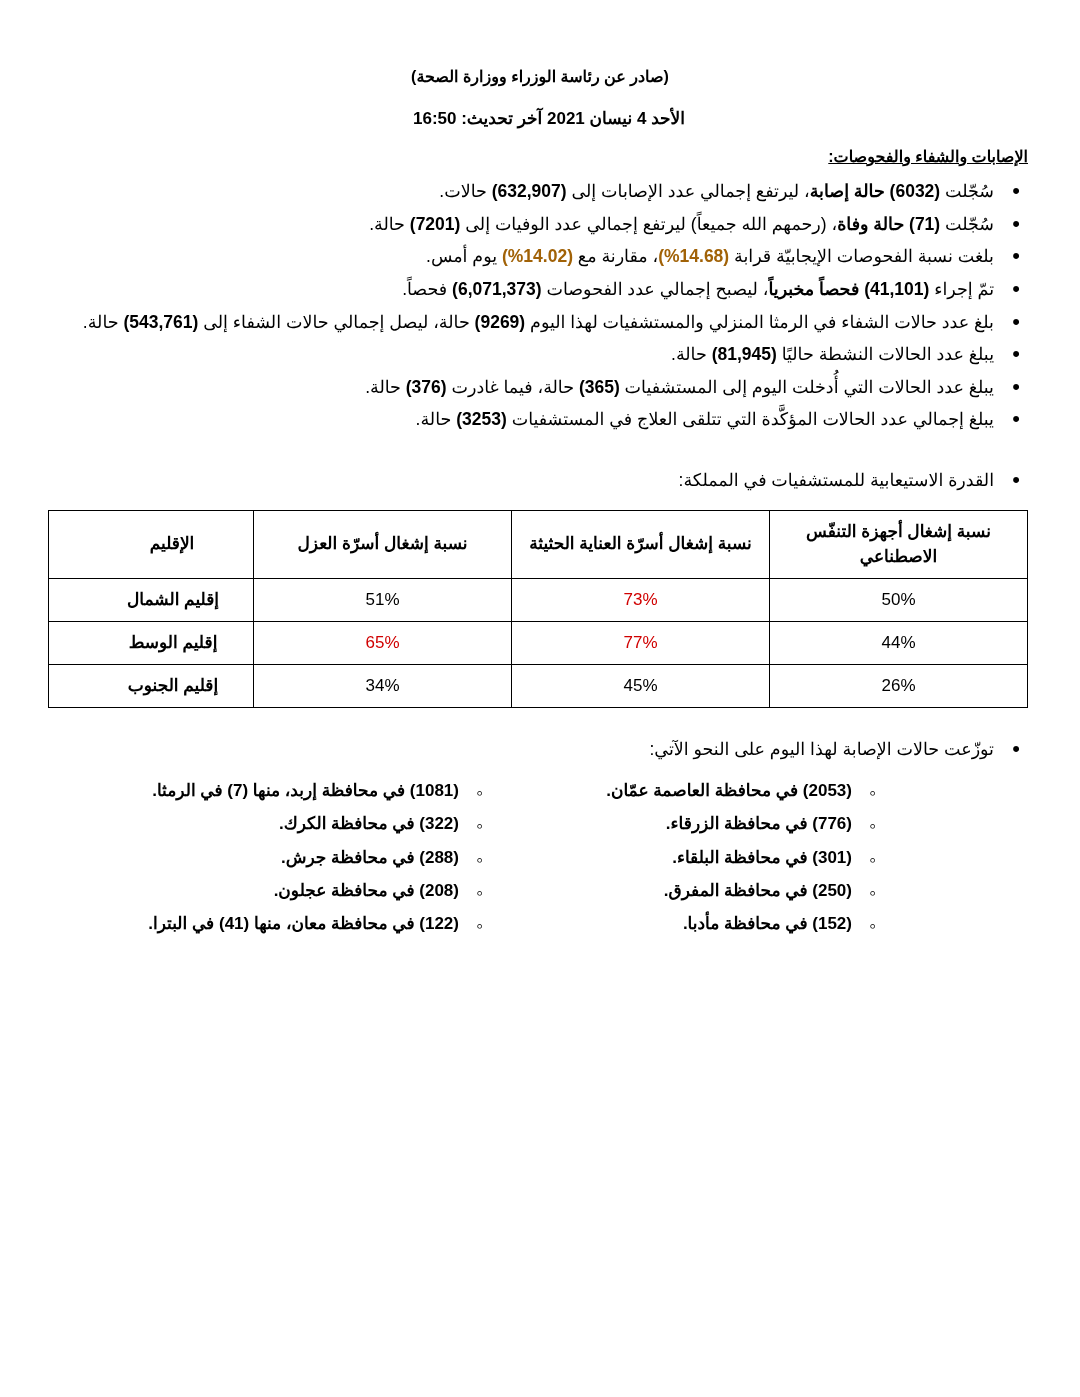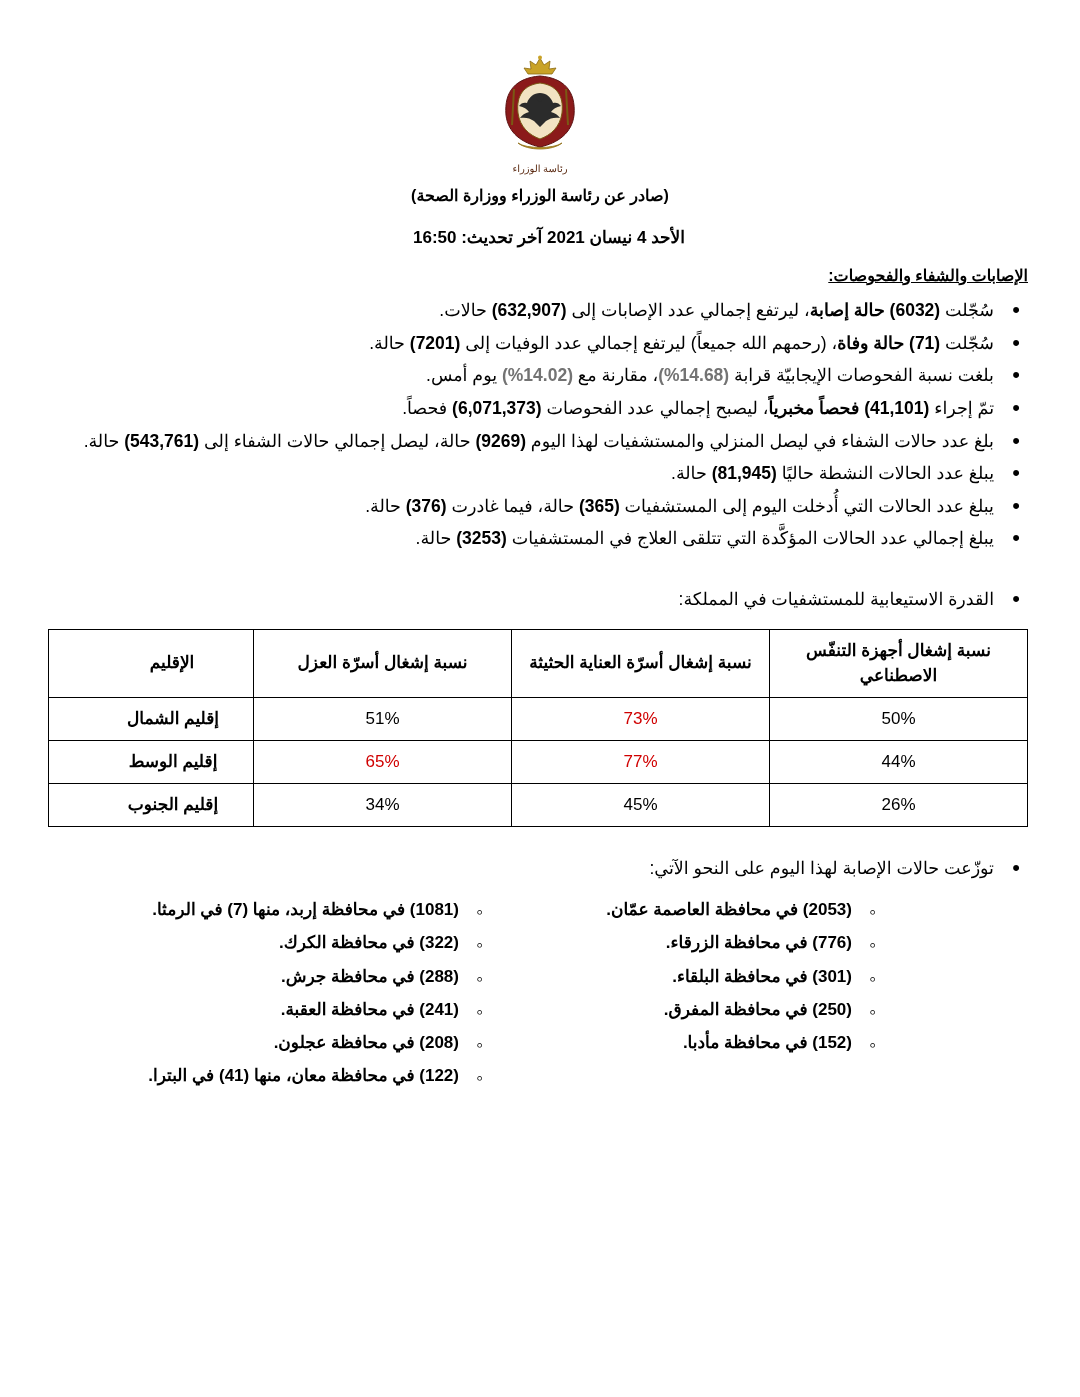--- a/index.html
+++ b/index.html
@@ -97,21 +97,21 @@
   }
   ul.bullets > li::before {
     content: "\2022";
     position: absolute;
     right: 8px;
     top: -2px;
     font-size: 22px;
     line-height: 1.55;
   }
   b { font-weight: bold; }
-  .red { color: #737373; font-weight: bold; }
+  .red { color: #a16207; font-weight: bold; }
 
   
   .capacity-line {
     margin-top: 30px !important;
   }
 
   
   table.capacity {
     border-collapse: collapse;
     width: 980px;
@@ -182,55 +182,34 @@
   .dist-col.right { padding-left: 20px; }
   .dist-col.left  { padding-left: 12px; }
   .dist-col.right ul { padding-right: 130px; }
   .dist-col.left  ul { padding-right: 40px; }
 </style>
 </head>
 <body>
 
 <div class="page">
 
-  <div class="emblem-wrap">
-    <div class="emblem">
-      <svg width="92" height="100" viewBox="0 0 92 100" xmlns="http://www.w3.org/2000/svg">
-
-        <path d="M46 3 L50 10 L56 6 L55 14 L62 13 L58 19 L34 19 L30 13 L37 14 L36 6 L42 10 Z" fill="#c9a227" stroke="#8b6a12" stroke-width="0.8"></path>
-        <circle cx="46" cy="2.5" r="2" fill="#c9a227"></circle>
-
-        <path d="M46 21 C22 23 10 36 12 60 C14 78 28 88 46 92 C64 88 78 78 80 60 C82 36 70 23 46 21 Z" fill="#8b1a1a" stroke="#5b1111" stroke-width="1"></path>
-
-        <path d="M46 28 C30 30 22 40 24 58 C26 72 35 80 46 84 C57 80 66 72 68 58 C70 40 62 30 46 28 Z" fill="#f2e3c3" stroke="#7a5a14" stroke-width="1"></path>
-
-        <path d="M46 38 C40 38 35 42 33 48 C30 47 27 48 25 51 C30 52 33 54 35 57 C31 58 28 60 26 63 C31 62 36 63 40 66 L46 72 L52 66 C56 63 61 62 66 63 C64 60 61 58 57 57 C59 54 62 52 67 51 C65 48 62 47 59 48 C57 42 52 38 46 38 Z" fill="#2b2b2b"></path>
-        <circle cx="46" cy="43" r="3.2" fill="#2b2b2b"></circle>
-
-        <path d="M20 34 L18 70 M72 34 L74 70" stroke="#7a5a14" stroke-width="2" fill="none"></path>
-
-        <path d="M24 88 C34 96 58 96 68 88 C60 94 32 94 24 88 Z" fill="#c9a227" stroke="#8b6a12" stroke-width="0.8"></path>
-      </svg>
-    </div>
-    <div class="emblem-caption">رئاسة الوزراء</div>
-  </div>
 
   <div class="doc-subtitle">(صادر عن رئاسة الوزراء ووزارة الصحة)</div>
   <div class="doc-date">الأحد 4 نيسان 2021 آخر تحديث: 16:50</div>
 
   <div class="section-heading">
     <span>الإصابات والشفاء والفحوصات:</span>
   </div>
 
   <ul class="bullets">
     <li><span>سُجّلت </span><b>(6032) حالة إصابة</b><span>، ليرتفع إجمالي عدد الإصابات إلى </span><b>(632,907)</b><span> حالات.</span></li>
     <li><span>سُجّلت </span><b>(71) حالة وفاة</b><span>، (رحمهم الله جميعاً) ليرتفع إجمالي عدد الوفيات إلى </span><b>(7201)</b><span> حالة.</span></li>
     <li><span>بلغت نسبة الفحوصات الإيجابيّة قرابة </span><span class="red">(14.68%)</span><span>، مقارنة مع </span><span class="red">(14.02%)</span><span> يوم أمس.</span></li>
     <li><span>تمّ إجراء </span><b>(41,101) فحصاً مخبرياً</b><span>، ليصبح إجمالي عدد الفحوصات </span><b>(6,071,373)</b><span> فحصاً.</span></li>
-    <li><span>بلغ عدد حالات الشفاء في ليصل المنزلي والمستشفيات لهذا اليوم </span><b>(9269)</b><span> حالة، ليصل إجمالي حالات الشفاء إلى </span><b>(543,761)</b><span> حالة.</span></li>
+    <li><span>بلغ عدد حالات الشفاء في الرمثا المنزلي والمستشفيات لهذا اليوم </span><b>(9269)</b><span> حالة، ليصل إجمالي حالات الشفاء إلى </span><b>(543,761)</b><span> حالة.</span></li>
     <li><span>يبلغ عدد الحالات النشطة حاليًا </span><b>(81,945)</b><span> حالة.</span></li>
     <li><span>يبلغ عدد الحالات التي أُدخلت اليوم إلى المستشفيات </span><b>(365)</b><span> حالة، فيما غادرت </span><b>(376)</b><span> حالة.</span></li>
     <li><span>يبلغ إجمالي عدد الحالات المؤكَّدة التي تتلقى العلاج في المستشفيات </span><b>(3253)</b><span> حالة.</span></li>
     <li class="capacity-line">القدرة الاستيعابية للمستشفيات في المملكة:</li>
   </ul>
 
   <table class="capacity">
     <thead>
       <tr>
         <th class="ventil-col">نسبة إشغال أجهزة التنفّس الاصطناعي</th>
@@ -273,20 +252,19 @@
         <li>(301) في محافظة البلقاء.</li>
         <li>(250) في محافظة المفرق.</li>
         <li>(152) في محافظة مأدبا.</li>
       </ul>
     </div>
     <div class="dist-col left">
       <ul>
         <li>(1081) في محافظة إربد، منها (7) في الرمثا.</li>
         <li>(322) في محافظة الكرك.</li>
         <li>(288) في محافظة جرش.</li>
-        <li>(241) في محافظة العقبة.</li>
         <li>(208) في محافظة عجلون.</li>
         <li>(122) في محافظة معان، منها (41) في البترا.</li>
       </ul>
     </div>
   </div>
 
 </div>
 
 </body></html>

